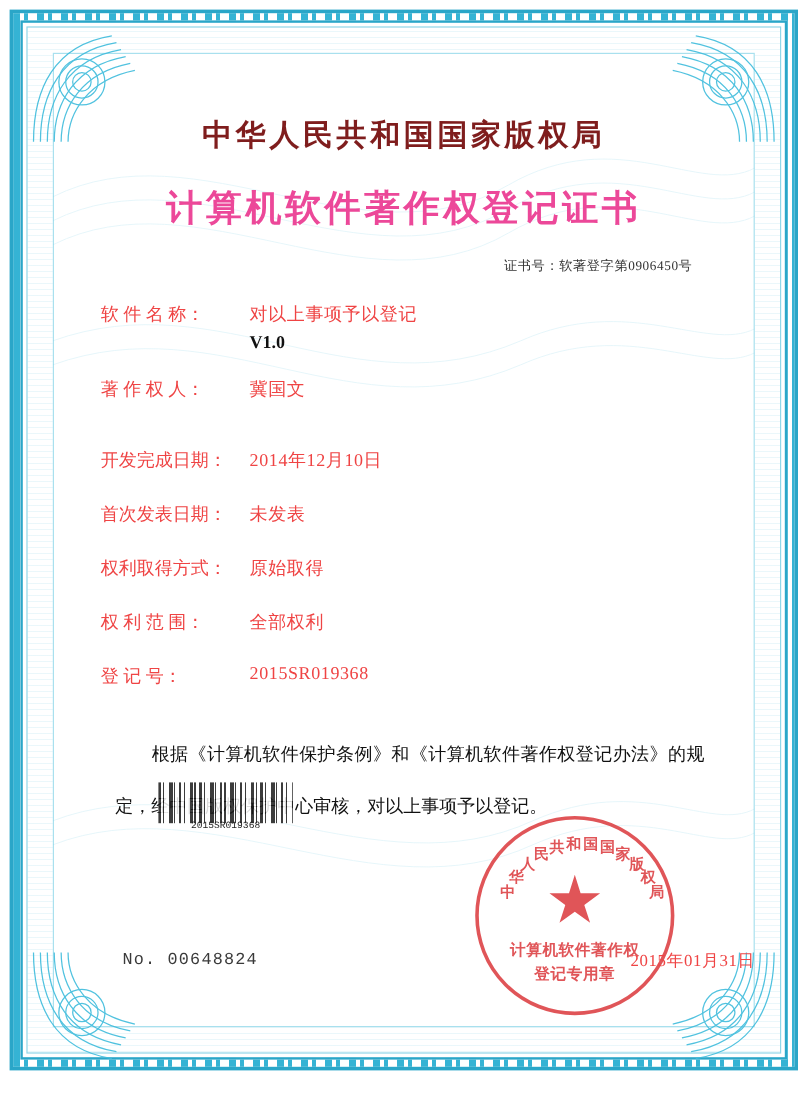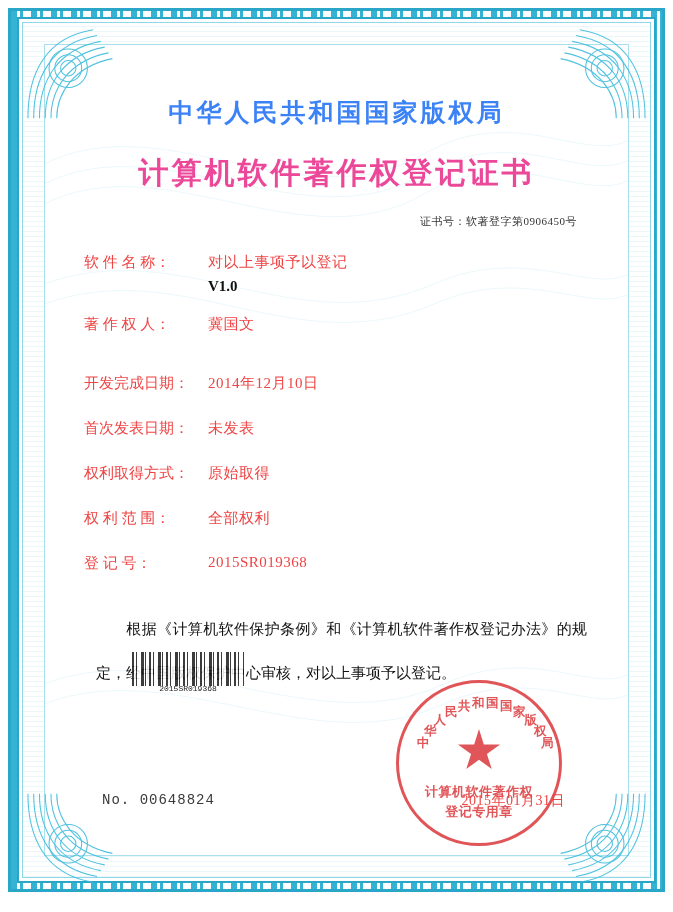--- a/index.html
+++ b/index.html
@@ -86,21 +86,21 @@
     position: absolute;
     left: 44px;
     top: 44px;
     width: 585px;
     height: 812px;
   }
   .title-zh {
     text-align: center;
     font-size: 25px;
     letter-spacing: 3px;
-    color: #3b82f6;
+    color: #7f1d1d;
     margin-top: 52px;
     font-weight: bold;
     font-family: "Liberation Serif", "DejaVu Serif", serif;
   }
   .title-main {
     text-align: center;
     font-size: 30px;
     letter-spacing: 3px;
     color: #ec4899;
     margin-top: 24px;
@@ -237,21 +237,20 @@
   }
   .seal .seal-line1 { top: 100px; }
   .seal .seal-line2 { top: 120px; }
 
   .footer {
     position: absolute;
     left: 0;
     right: 0;
     top: 748px;
     padding-left: 58px;
-    padding-right: 64px;
     display: flex;
     justify-content: space-between;
     font-size: 14px;
     color: #222222;
   }
   .footer .num {
     font-family: "Liberation Mono", "DejaVu Sans Mono", monospace;
     letter-spacing: 1px;
     color: #3a3a3a;
   }

